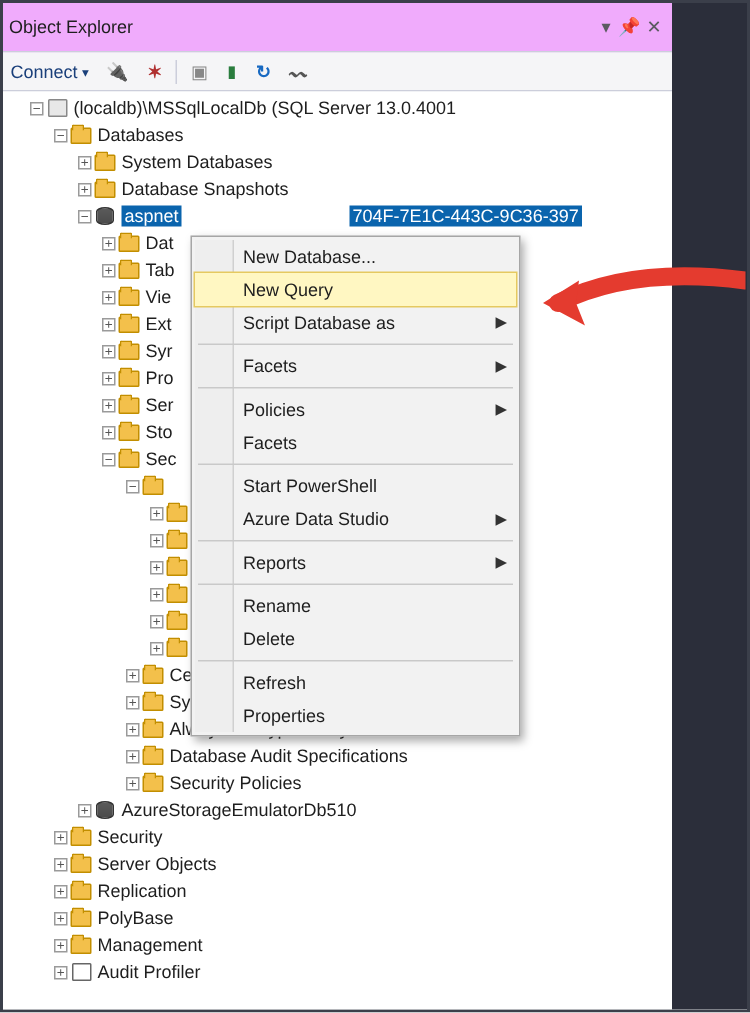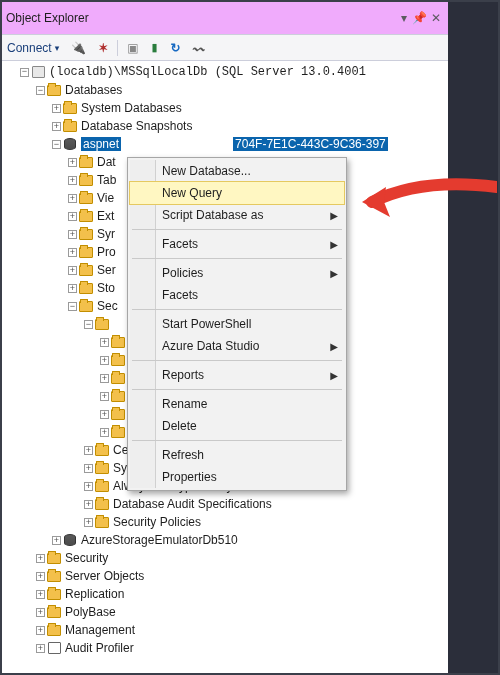--- a/index.html
+++ b/index.html
@@ -155,21 +155,21 @@
     position: absolute; right: 6px; color: #333; font-size: 10px;
   }
   
   .redarrow {
     position: absolute;
     left: 360px; top: 175px;
     width: 135px; height: 50px;
     z-index: 60;
     pointer-events: none;
   }
-  .indent1 { padding-left: 14px; font-family: Liberation Mono, monospace; }
+  .indent1 { padding-left: 14px; }
   .indent2 { padding-left: 30px; }
   .indent3 { padding-left: 46px; }
   .indent4 { padding-left: 62px; }
   .indent5 { padding-left: 78px; }
   .indent6 { padding-left: 94px; }
 </style>
 </head>
 <body>
 
 <div class="frame">

